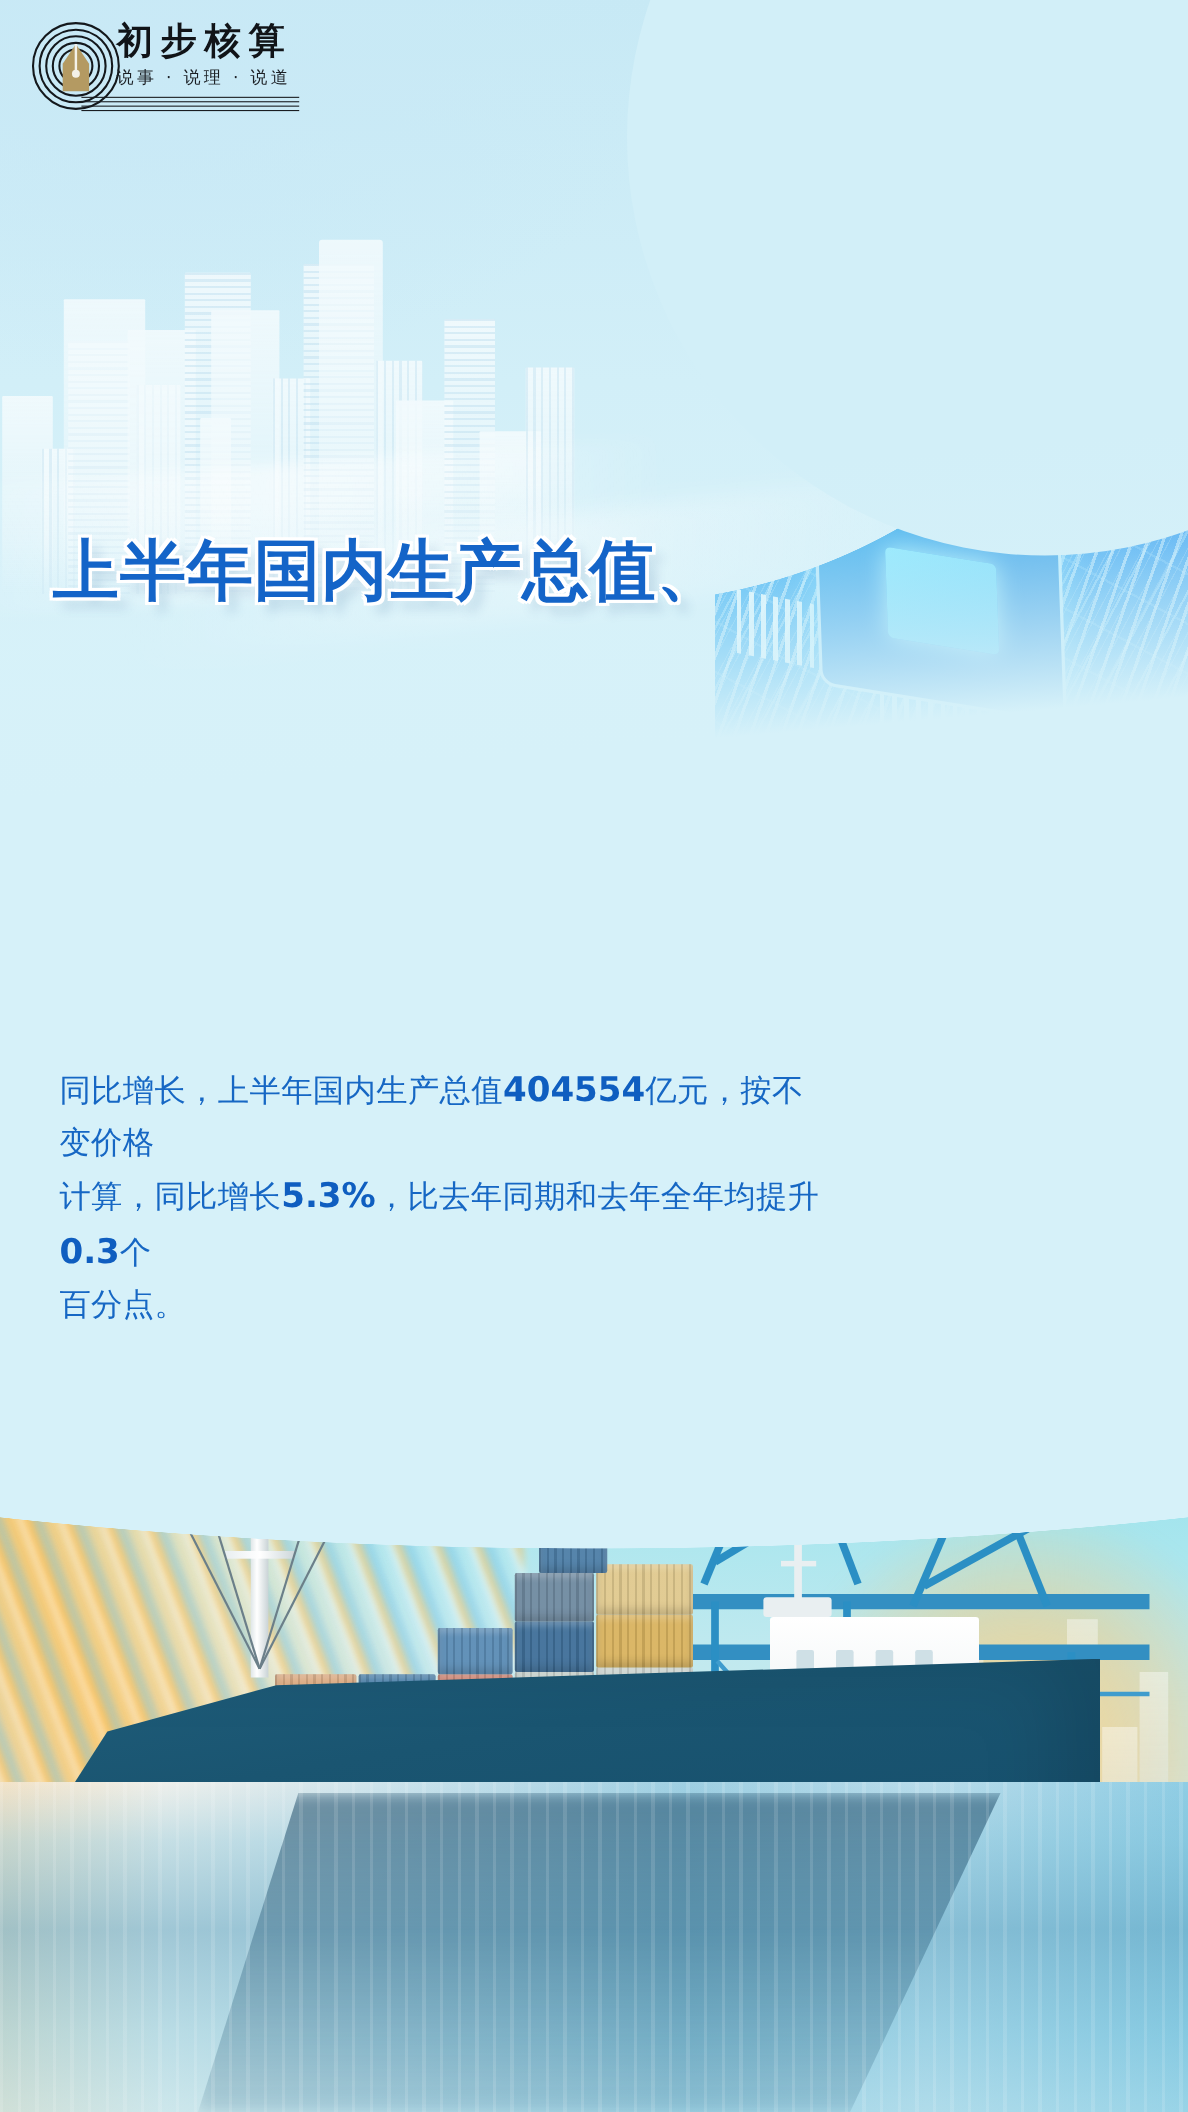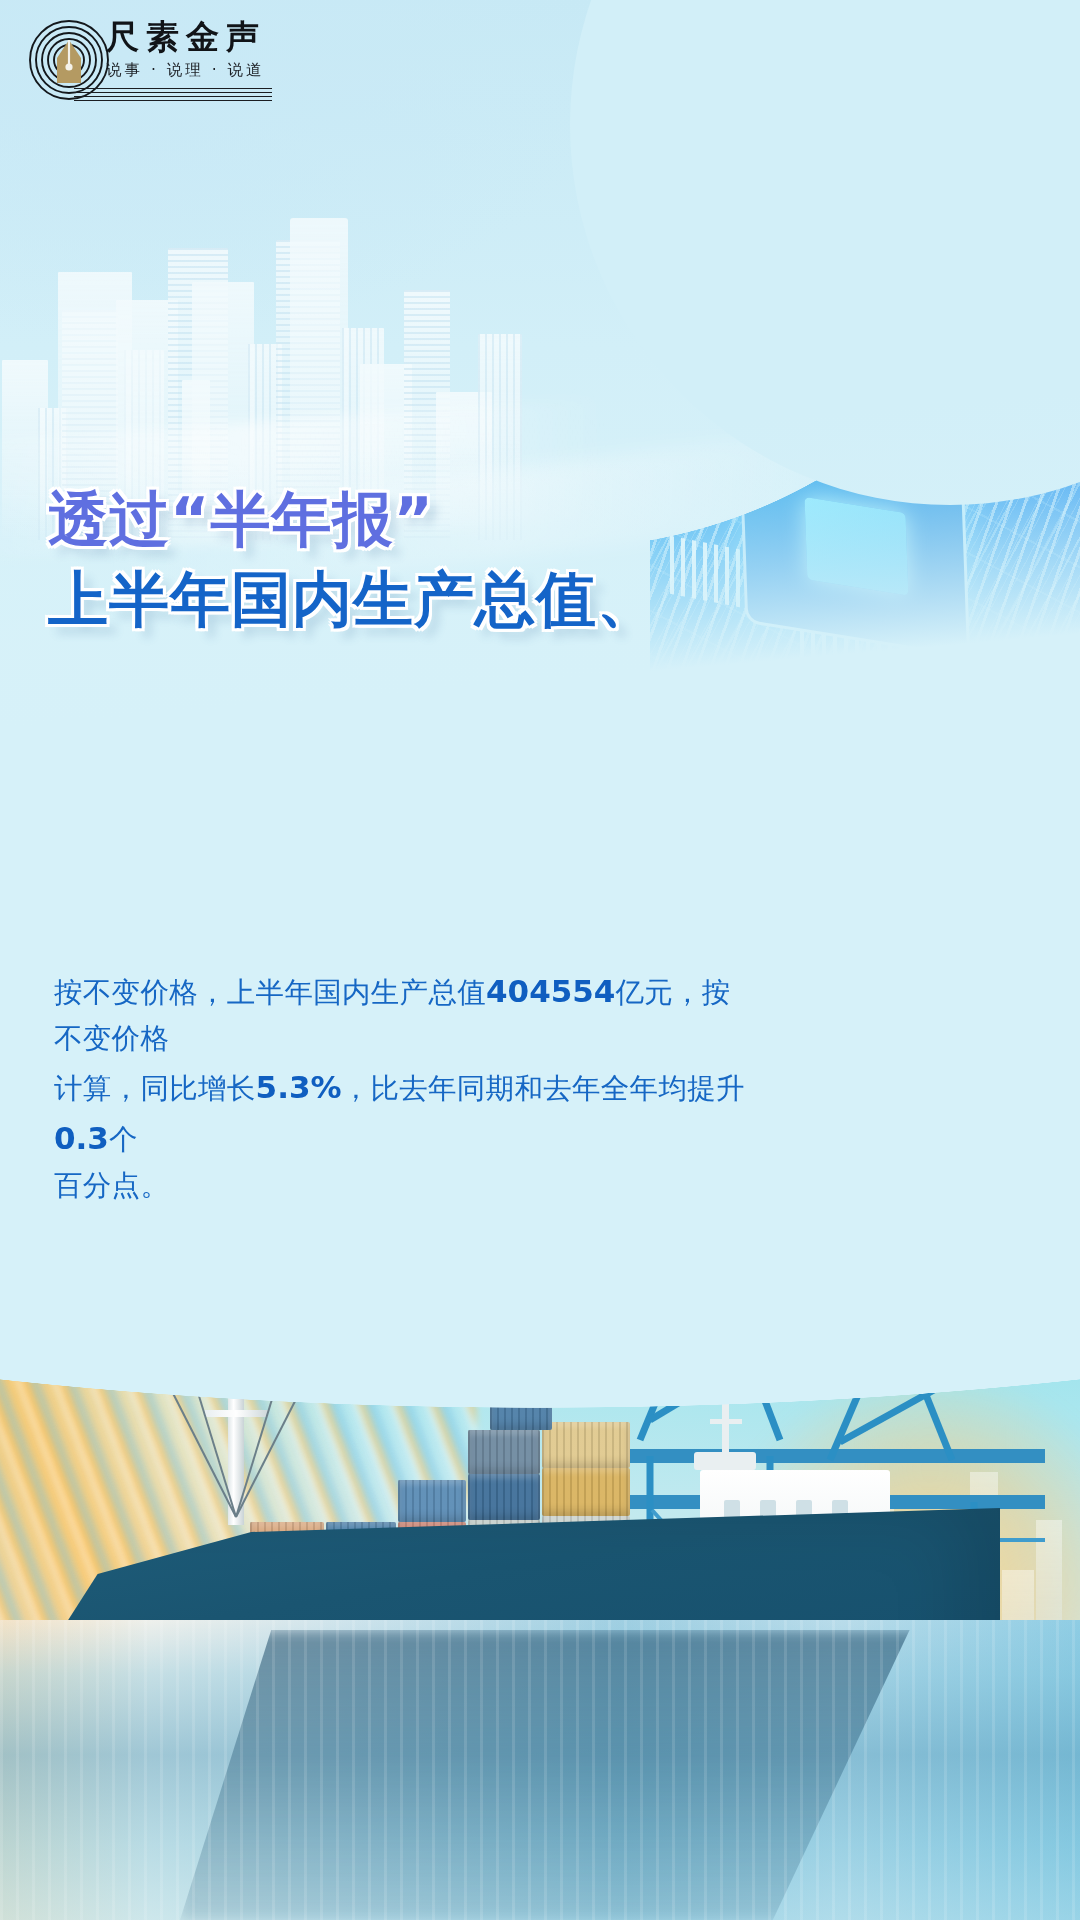--- a/index.html
+++ b/index.html
@@ -457,39 +457,38 @@
           <circle cx="43" cy="40" r="27"></circle>
           <circle cx="43" cy="40" r="21"></circle>
           <circle cx="43" cy="40" r="15"></circle>
         </g>
         <path d="M43 20 L55 38 L55 63 L31 63 L31 38 Z" fill="#b49a62"></path>
         <path d="M43 20 L43 46" stroke="#f4f2ea" stroke-width="2.2"></path>
         <circle cx="43" cy="47" r="3.6" fill="#f4f2ea"></circle>
       </svg>
     </div>
     <div class="logo-text">
-      <div class="logo-title">尺素金声</div>
+      <div class="logo-title">初步核算</div>
       <div class="logo-sub">说事 · 说理 · 说道</div>
     </div>
     <div class="logo-rules">
       <i></i>
         <i></i>
         <i></i>
         <i></i>
     </div>
   </div>
 
   <div class="headline">
-    <div class="hl-line a">透过“半年报”</div>
     <div class="hl-line b">上半年国内生产总值、</div>
   </div>
 
   <div class="bodycopy">
     <div>
-      <span>按不变价格，上半年国内生产总值</span><b>404554</b><span>亿元，按不变价格</span>
+      <span>同比增长，上半年国内生产总值</span><b>404554</b><span>亿元，按不变价格</span>
     </div>
     <div>
       <span>计算，同比增长</span><b>5.3%</b><span>，比去年同期和去年全年均提升</span><b>0.3</b><span>个</span>
     </div>
     <div><span>百分点。</span></div>
   </div>
 
   <div class="photo nofocus">
     <div class="photo-mask">
       <div class="photo-sky"></div>

